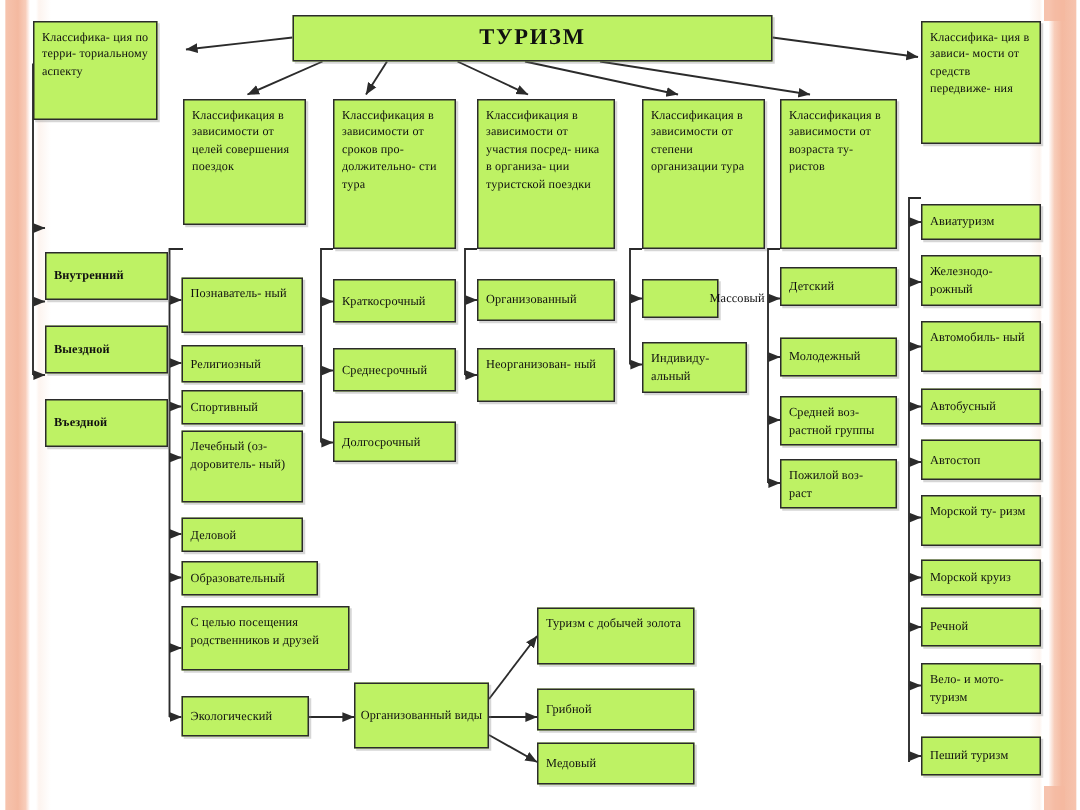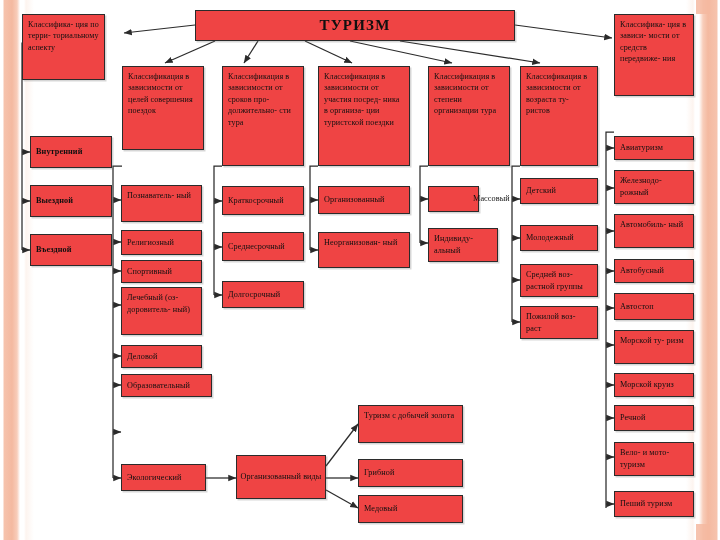--- a/index.html
+++ b/index.html
@@ -24,35 +24,35 @@
   .edge-rt{position:absolute;right:10px;top:0;width:14px;height:14px;background:#f4b9a0;opacity:.85;}
   .edge-rb{position:absolute;right:10px;bottom:0;width:14px;height:16px;background:#f4b9a0;opacity:.85;}
 
   .canvas{position:absolute;left:0;top:0;width:720px;height:540px;}
   svg.lines{position:absolute;left:0;top:0;width:720px;height:540px;pointer-events:none;}
 
   .node{
     position:absolute;
     box-sizing:border-box;
     border:1.3px solid #2b2b2b;
-    background:#ef4444;
+    background:#bef264;
     color:#101010;
     font-size:8.2px;
     line-height:11.6px;
     padding:4px 5px 3px 5px;
     letter-spacing:.1px;
     box-shadow:1.5px 1.5px 0 rgba(120,120,120,.30);
   }
   .node.center{display:flex;align-items:center;justify-content:center;text-align:center;padding:0;}
   .node.mid{display:flex;align-items:center;padding-top:0;padding-bottom:0;}
   .node.root{
     font-size:15px;font-weight:bold;letter-spacing:1.2px;
   }
   .node.head{font-size:8.1px;line-height:11.4px;}
-  .node.bold{font-weight:bold;}
+  .node.bold{font-weight:bold;margin-top:32px;}
 </style>
 </head>
 <body>
 
 <div id="slide">
 
   <div class="edge edge-left"></div>
   <div class="edge edge-right"></div>
   <div class="edge-rt"></div>
   <div class="edge-rb"></div>
@@ -136,20 +136,21 @@
     <div class="node mid bold" style="left:30px;top:185px;width:82px;height:32px;">Выездной</div>
     <div class="node mid bold" style="left:30px;top:234px;width:82px;height:32px;">Въездной</div>
 
     <div class="node head" style="left:122px;top:66px;width:82px;height:84px;">Классификация в зависимости от целей совершения поездок</div>
     <div class="node" style="left:121px;top:185px;width:81px;height:37px;">Познаватель- ный</div>
     <div class="node mid" style="left:121px;top:230px;width:81px;height:25px;">Религиозный</div>
     <div class="node mid" style="left:121px;top:260px;width:81px;height:23px;">Спортивный</div>
     <div class="node" style="left:121px;top:287px;width:81px;height:48px;">Лечебный (оз- доровитель- ный)</div>
     <div class="node mid" style="left:121px;top:345px;width:81px;height:23px;">Деловой</div>
     <div class="node mid" style="left:121px;top:374px;width:91px;height:23px;">Образовательный</div>
+    <div class="node" style="left:121px;top:404px;width:112px;height:43px;">С целью посещения родственников и друзей</div>
     <div class="node mid" style="left:121px;top:464px;width:85px;height:27px;">Экологический</div>
 
     <div class="node head" style="left:222px;top:66px;width:82px;height:100px;">Классификация в зависимости от сроков про- должительно- сти тура</div>
     <div class="node mid" style="left:222px;top:186px;width:82px;height:29px;">Краткосрочный</div>
     <div class="node mid" style="left:222px;top:232px;width:82px;height:29px;">Среднесрочный</div>
     <div class="node mid" style="left:222px;top:281px;width:82px;height:27px;">Долгосрочный</div>
 
     <div class="node head" style="left:318px;top:66px;width:92px;height:100px;">Классификация в зависимости от участия посред- ника в организа- ции туристской поездки</div>
     <div class="node mid" style="left:318px;top:186px;width:92px;height:28px;">Организованный</div>
     <div class="node" style="left:318px;top:232px;width:92px;height:36px;">Неорганизован- ный</div>

